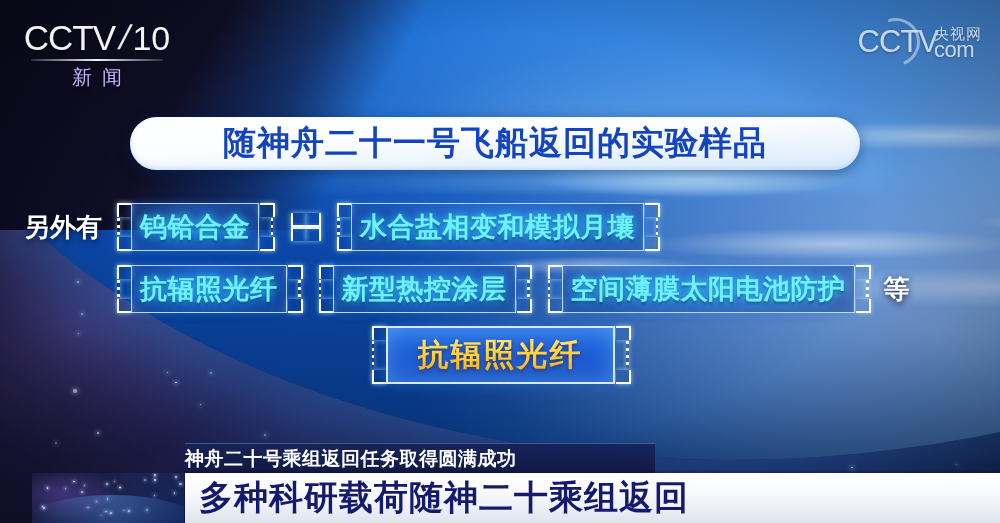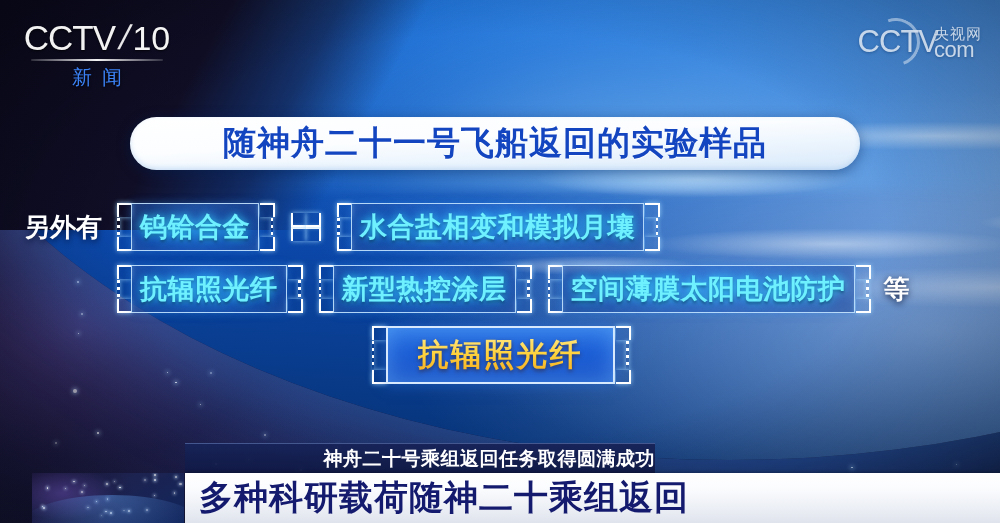--- a/index.html
+++ b/index.html
@@ -123,21 +123,21 @@
   }
   .logo-underline {
     width: 132px; height: 2px;
     margin: 2px auto 3px;
     background: linear-gradient(90deg, rgba(255,255,255,0.15), rgba(255,255,255,0.95), rgba(255,255,255,0.15));
     border-radius: 2px;
   }
   .logo-cn {
     font-size: 20px;
     letter-spacing: 10px;
-    color: #3b82f6;
+    color: #c4b5fd;
     text-indent: 10px;
     text-shadow: 0 1px 3px rgba(0,0,0,0.8);
   }
 
   
   .watermark {
     position: absolute;
     right: 18px; top: 26px;
     z-index: 20;
     display: flex;
@@ -296,21 +296,21 @@
     letter-spacing: 2px;
   }
 
   
   .lower-sub {
     position: absolute;
     left: 185px; top: 443px;
     width: 470px; height: 30px;
     background: linear-gradient(180deg, rgba(23,35,88,0.96) 0%, rgba(16,25,68,0.96) 100%);
     border-top: 1px solid rgba(120,150,215,0.5);
-    display: flex; align-items: center; justify-content: flex-end;
+    display: flex; align-items: center; justify-content: flex-start;
     z-index: 25;
   }
   .lower-sub-text {
     font-family: "DejaVu Sans", "Liberation Sans", sans-serif;
     font-size: 19px;
     font-weight: bold;
     color: #ffffff;
     letter-spacing: 0.5px;
     white-space: nowrap;
   }

